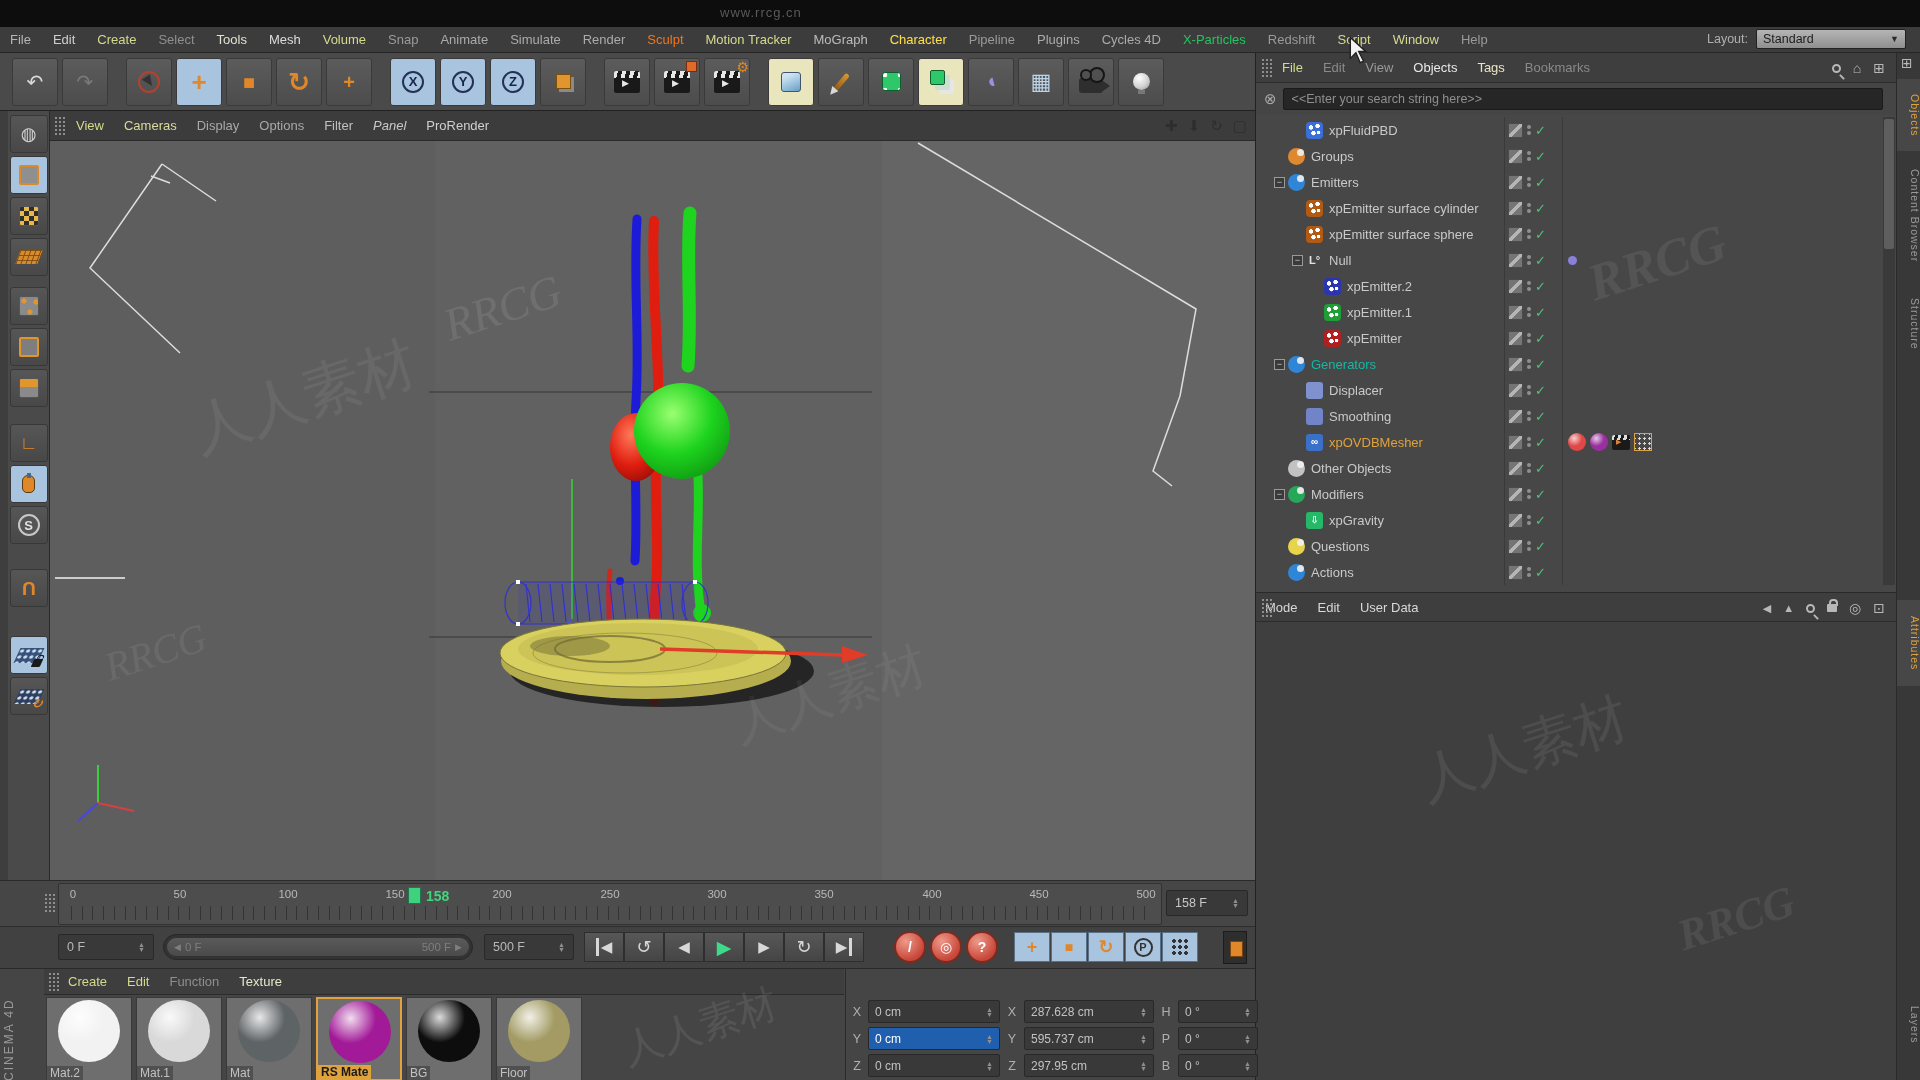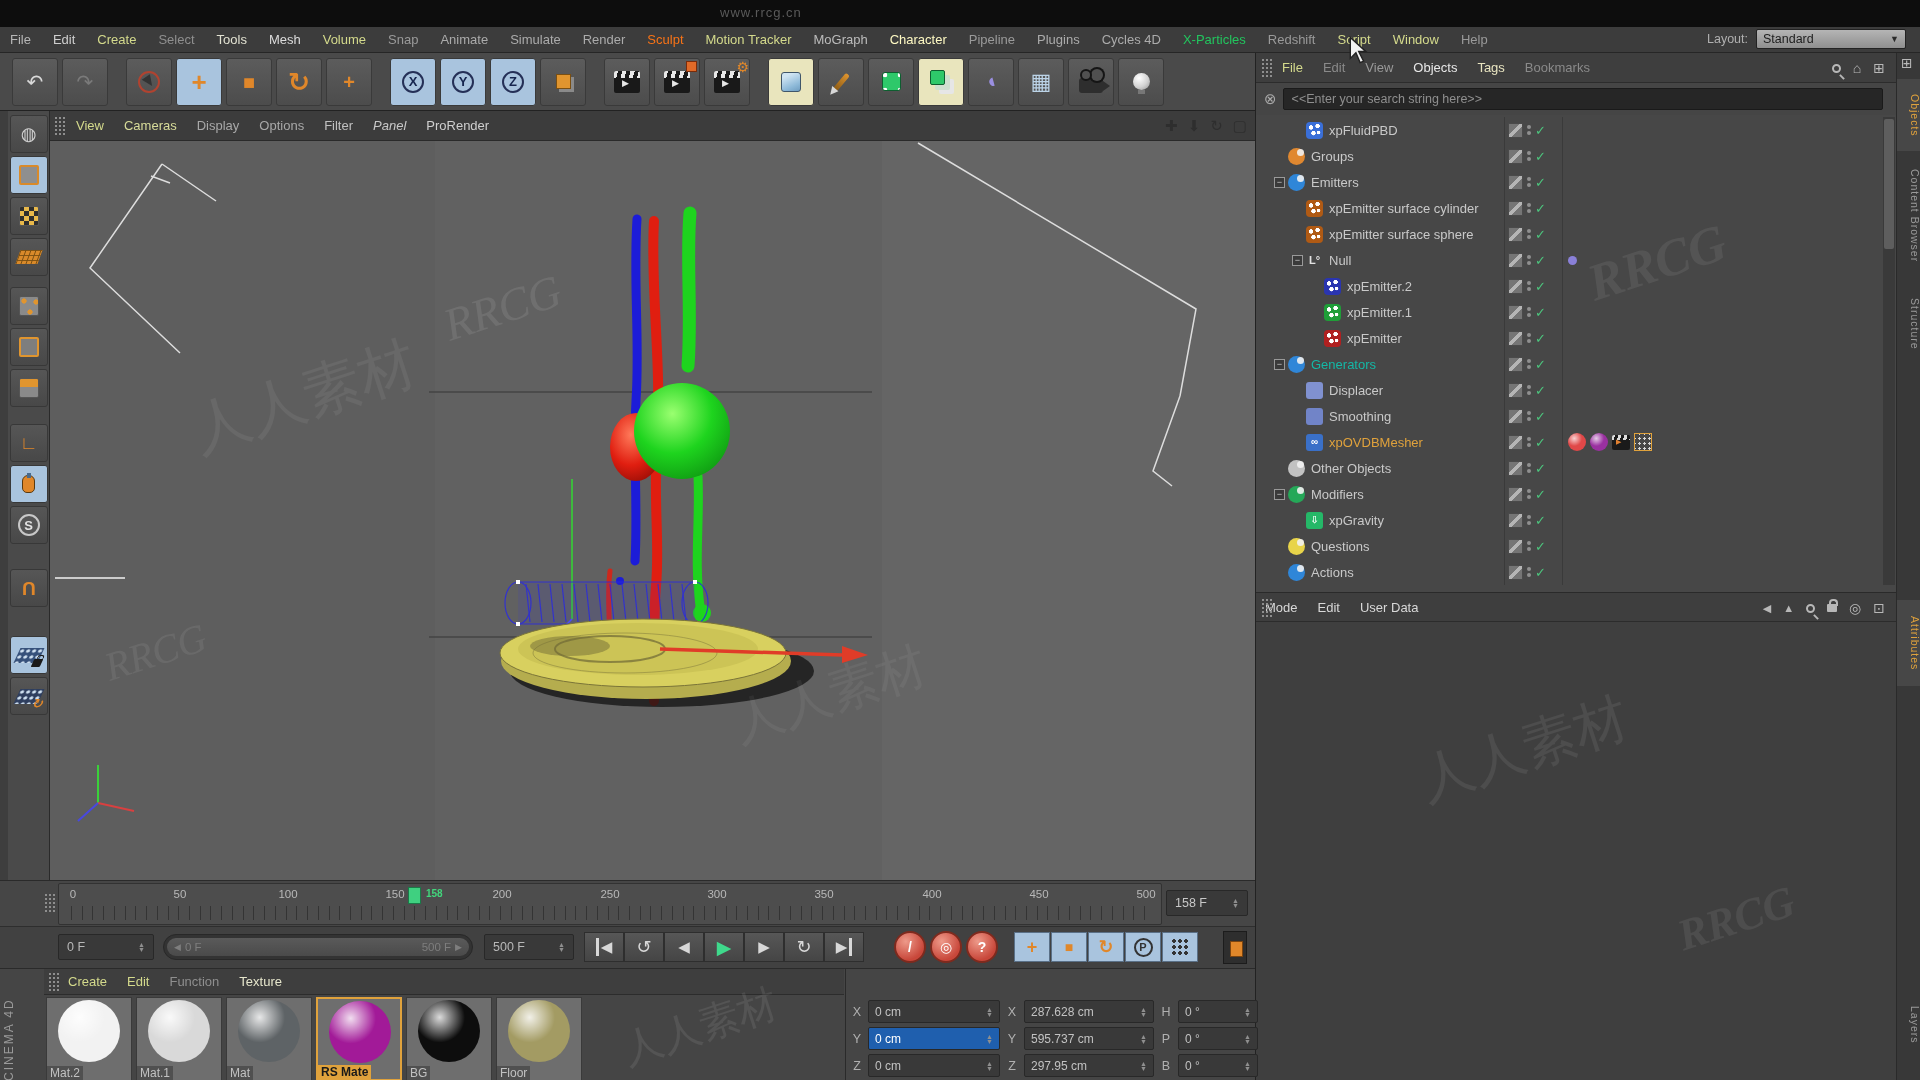--- a/index.html
+++ b/index.html
@@ -162,21 +162,21 @@
     padding:6px 0;text-align:center;letter-spacing:1px;}
   .vtab.act{color:#e0a23c;background:#474747;}
   
   #tlrow{left:0;top:880px;width:1255px;height:46px;background:#464646;border-top:1px solid #2a2a2a;}
   #tlrow .grip{position:absolute;left:44px;top:12px;}
   #ruler{position:absolute;left:58px;top:2px;width:1104px;height:42px;background:#4d4d4d;border:1px solid #323232;border-radius:2px;}
   .tick{position:absolute;top:4px;transform:translateX(-50%);font-size:11.5px;color:#b8b8b8;}
   #minors{position:absolute;left:12px;top:22px;width:1082px;height:14px;
     background-image:repeating-linear-gradient(90deg,#343434 0 1px,transparent 1px 10.73px);}
   #tmark{position:absolute;top:3px;width:13px;height:17px;background:#3fd080;border:1px solid #1a7a48;}
-  #tmarklab{position:absolute;top:4px;font-size:10px;color:#42d67c;font-weight:bold;}
+  #tmarklab{position:absolute;top:4px;font-size:14px;color:#42d67c;font-weight:bold;}
   #framefield{position:absolute;left:1166px;top:9px;width:82px;height:26px;background:#393939;border:1px solid #282828;
     border-radius:2px;color:#c8c8c8;font-size:12.5px;display:flex;align-items:center;padding:0 8px;}
   .spin{margin-left:auto;display:flex;flex-direction:column;line-height:5px;font-size:7px;color:#8f8f8f;}
   
   #trrow{left:0;top:926px;width:1255px;height:42px;background:#414141;border-top:1px solid #2e2e2e;}
   .tfield{position:absolute;top:7px;height:26px;background:#393939;border:1px solid #282828;border-radius:2px;
     color:#b8b8b8;font-size:12.5px;display:flex;align-items:center;padding:0 8px;}
   #rslider{position:absolute;left:163px;top:7px;width:310px;height:26px;background:#333;border:1px solid #282828;
     border-radius:13px;display:flex;align-items:center;padding:0 10px;color:#7e7e7e;font-size:11.5px;}
   #rslider .inner{position:absolute;left:3px;top:3px;right:3px;bottom:3px;background:linear-gradient(#5a5a5a,#4a4a4a);border-radius:11px;}
@@ -274,21 +274,21 @@
     <div style="display: contents;">
     <span class="mitem" style="color: #f97316;">Sculpt</span>
   </div>
     <div style="display: contents;">
     <span class="mitem" style="color: rgb(212, 218, 140);">Motion Tracker</span>
   </div>
     <div style="display: contents;">
     <span class="mitem" style="color: rgb(188, 188, 188);">MoGraph</span>
   </div>
     <div style="display: contents;">
-    <span class="mitem" style="color: #fef9c3;">Character</span>
+    <span class="mitem" style="color: #fde047;">Character</span>
   </div>
     <div style="display: contents;">
     <span class="mitem" style="color: rgb(154, 154, 154);">Pipeline</span>
   </div>
     <div style="display: contents;">
     <span class="mitem" style="color: rgb(171, 171, 171);">Plugins</span>
   </div>
     <div style="display: contents;">
     <span class="mitem" style="color: rgb(171, 171, 171);">Cycles 4D</span>
   </div>

